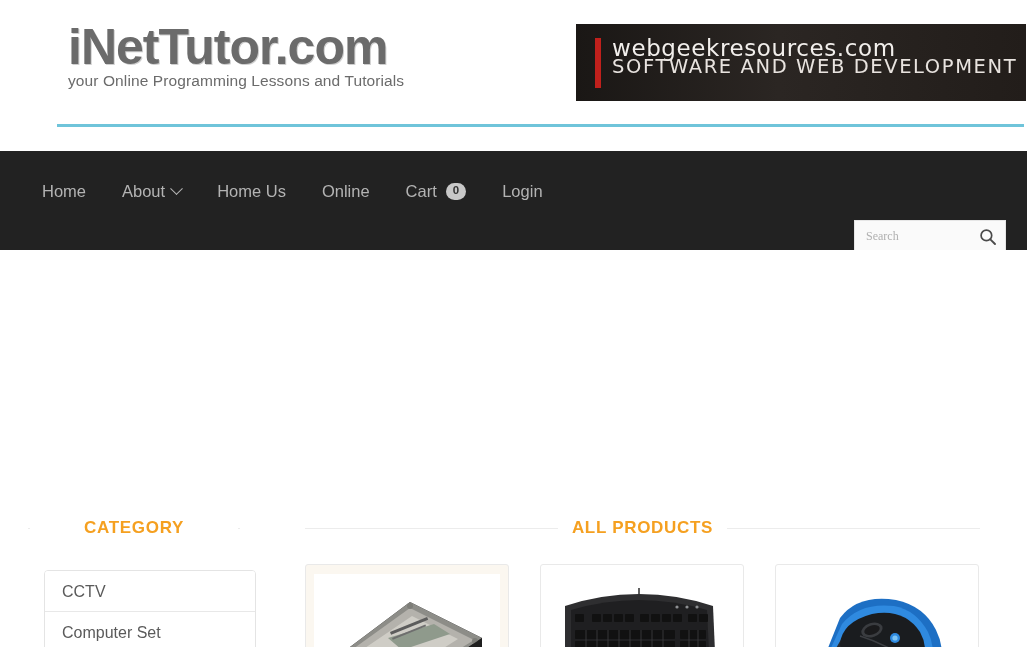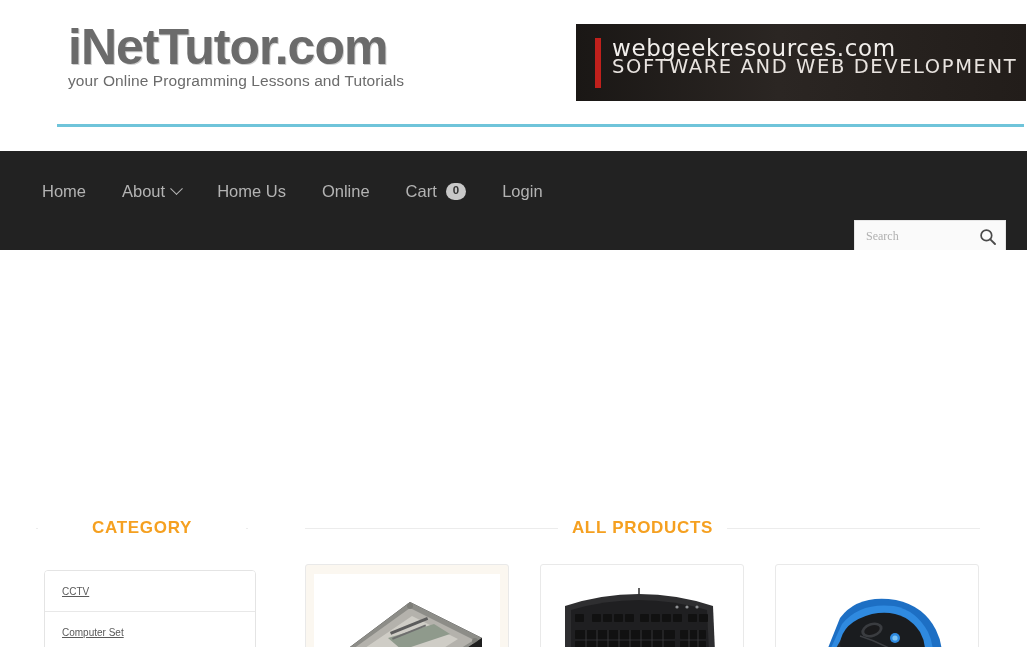--- a/index.html
+++ b/index.html
@@ -153,42 +153,41 @@
     font-size: 17px;
     letter-spacing: 0.7px;
     white-space: nowrap;
     padding: 0 14px;
   }
   .sec-head .ln {
     flex: 1;
     height: 1px;
     background: #ececec;
   }
-  #cat-head { left: 36px; top: 268px; width: 212px; gap: 40px; }
+  #cat-head { left: 28px; top: 268px; width: 212px; gap: 40px; }
   #prod-head { left: 305px; top: 268px; width: 675px; text-align: right; }
 
   .cat-list {
     position: absolute;
     left: 44px; top: 320px;
     width: 212px;
     border: 1px solid #e4e4e4;
     border-radius: 4px;
     background: #fff;
     overflow: hidden;
   }
   .cat-item {
     height: 41px;
     line-height: 41px;
     padding-left: 17px;
-    font-size: 10px;
+    font-size: 16px;
     color: #5a5a5a;
     border-bottom: 1px solid #e8e8e8;
     cursor: pointer;
     background: #fff;
-    text-decoration: underline;
   }
   .cat-item:last-child { border-bottom: none; }
 
   
   .cards {
     position: absolute;
     left: 305px; top: 314px;
     width: 676px;
     display: flex;
     gap: 31px;

